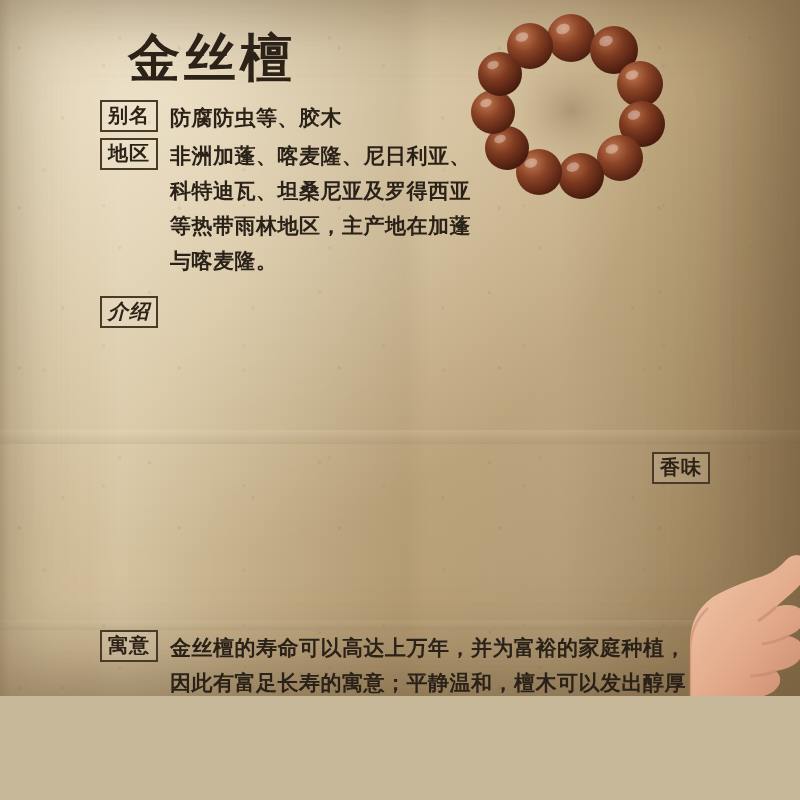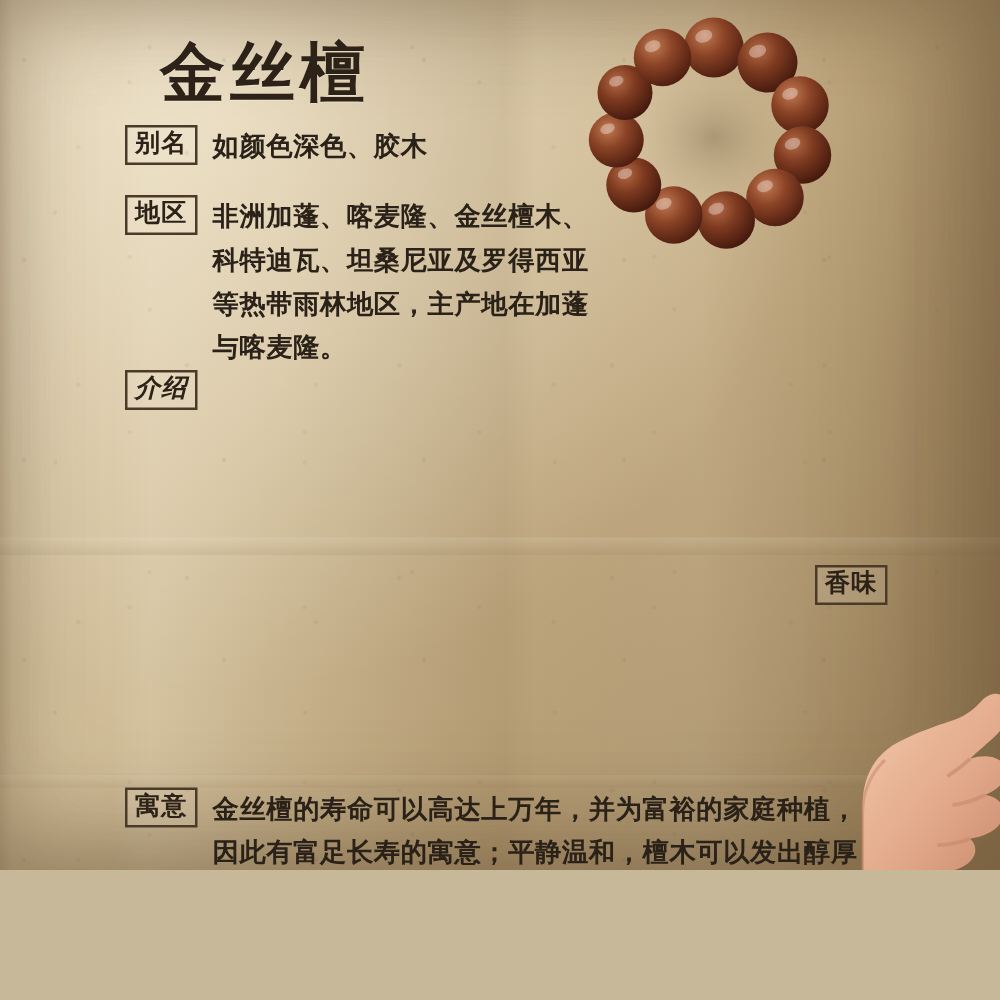--- a/index.html
+++ b/index.html
@@ -126,21 +126,21 @@
     font-size: 21px;
     line-height: 35px;
     color: #2a2118;
     font-weight: 600;
     letter-spacing: 0.5px;
     font-family: "Liberation Sans", sans-serif;
     white-space: pre-wrap;
   }
 
   #row-alias   { left: 100px; top: 100px;  width: 560px; }
-  #row-region  { left: 100px; top: 156px;  width: 560px; }
+  #row-region  { left: 100px; top: 138px;  width: 560px; }
   #row-intro   { left: 100px; top: 296px;  width: 600px; font-style: italic; }
   #row-aroma   { left: 100px; top: 452px;  width: 610px; justify-content: flex-end; }
   #row-meaning { left: 100px; top: 630px;  width: 610px; }
 
   #row-region .body-text  { width: 470px; }
   #row-intro .body-text   { width: 510px; }
   #row-aroma .body-text   { width: 520px; }
   #row-meaning .body-text { width: 520px; }
 
   
@@ -219,26 +219,26 @@
           <ellipse cx="38" cy="131" rx="6" ry="4" transform="rotate(-20 38 131)"></ellipse>
           <ellipse cx="24" cy="95" rx="6" ry="4" transform="rotate(-20 24 95)"></ellipse>
           <ellipse cx="31" cy="57" rx="6" ry="4" transform="rotate(-20 31 57)"></ellipse>
           <ellipse cx="60" cy="29" rx="6.5" ry="4.5" transform="rotate(-20 60 29)"></ellipse>
         </g>
       </svg>
     </div>
 
     <div class="row" id="row-alias">
       <div class="tag">别名</div>
-      <div class="body-text">如颜色深色、胶木</div>
+      <div class="body-text">防腐防虫等、胶木</div>
     </div>
 
     <div class="row" id="row-region">
       <div class="tag">地区</div>
-      <div class="body-text">非洲加蓬、喀麦隆、金丝檀木、
+      <div class="body-text">非洲加蓬、喀麦隆、尼日利亚、
 科特迪瓦、坦桑尼亚及罗得西亚
 等热带雨林地区，主产地在加蓬
 与喀麦隆。</div>
     </div>
 
     <div class="row" id="row-intro">
       <div class="tag">介绍</div>
     </div>
 
     <div class="row" id="row-aroma">

